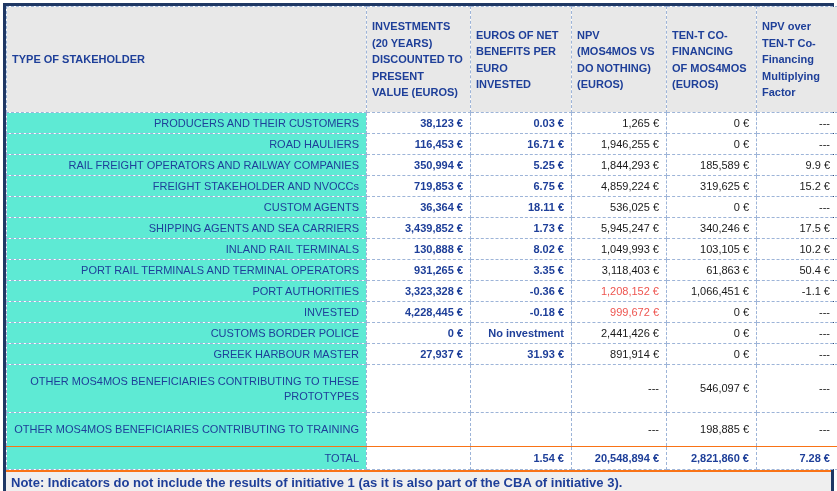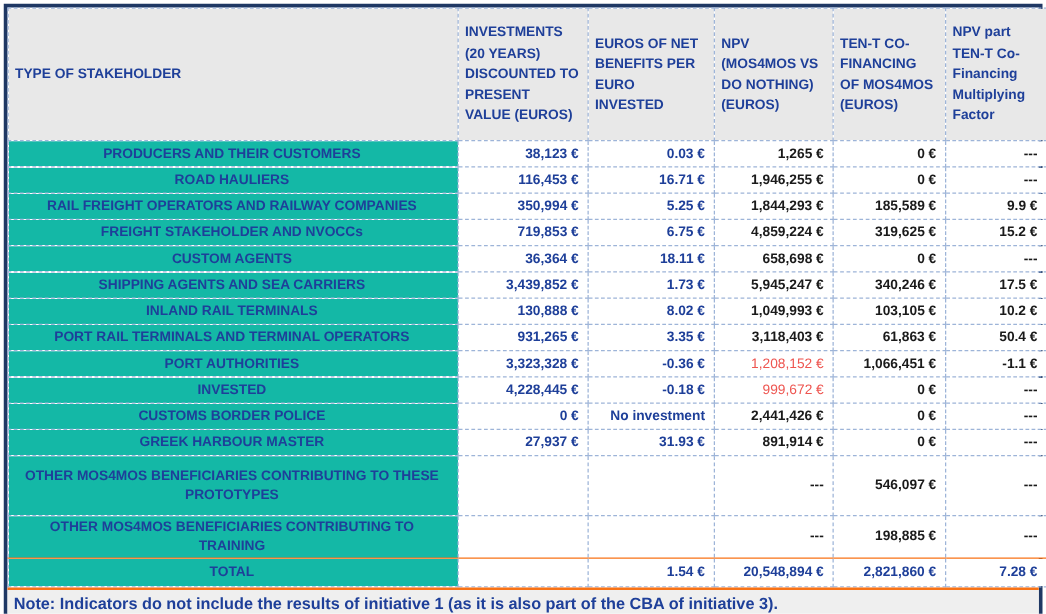--- a/index.html
+++ b/index.html
@@ -37,39 +37,39 @@
     color: #1E3F99;
     font-weight: bold;
     text-align: left;
     vertical-align: middle;
     line-height: 1.5;
   }
   tbody tr { height: 21px; }
   tbody tr:nth-child(13) { height: 48px; }
   tbody tr:nth-child(14) { height: 34px; margin-top: 47px; }
   .lbl {
-    background: #14b8a6;
-    color: #1E3F99;
-    font-weight: bold;
-    text-align: center;
+    background: #5eead4;
+    color: #1E3F99;
+    font-weight: normal;
+    text-align: right;
     vertical-align: middle;
   }
   .val {
     background: #ffffff;
     text-align: right;
     vertical-align: middle;
     white-space: nowrap;
   }
   .v-strong {
     color: #1E3F99;
     font-weight: bold;
   }
   .v-plain {
     color: #1A1A1A;
-    font-weight: bold;
+    font-weight: normal;
   }
   .v-red {
     color: #EE5550;
     font-weight: normal;
   }
   tfoot td {
     border-top: 1px solid #f97316;
     background: #E8E8E8;
     height: 23px;
   }
@@ -95,21 +95,21 @@
       <col style="width:90px">
       <col style="width:81px">
     </colgroup>
     <thead>
       <tr>
         <th>TYPE OF STAKEHOLDER</th>
         <th>INVESTMENTS (20 YEARS) DISCOUNTED TO PRESENT VALUE (EUROS)</th>
         <th>EUROS OF NET BENEFITS PER EURO INVESTED</th>
         <th>NPV (MOS4MOS VS DO NOTHING) (EUROS)</th>
         <th>TEN-T CO-FINANCING OF MOS4MOS (EUROS)</th>
-        <th>NPV part TEN-T Co-Financing Multiplying Factor</th>
+        <th>NPV over TEN-T Co-Financing Multiplying Factor</th>
       </tr>
     </thead>
     <tbody>
         <tr>
     <td class="lbl">PRODUCERS AND THEIR CUSTOMERS</td>
     <td class="val v-strong">38,123 €</td>
     <td class="val v-strong">0.03 €</td>
     <td class="val v-plain">1,265 €</td>
     <td class="val v-plain">0 €</td>
     <td class="val v-plain">---</td>
@@ -135,21 +135,21 @@
     <td class="val v-strong">719,853 €</td>
     <td class="val v-strong">6.75 €</td>
     <td class="val v-plain">4,859,224 €</td>
     <td class="val v-plain">319,625 €</td>
     <td class="val v-plain">15.2 €</td>
   </tr>
         <tr>
     <td class="lbl">CUSTOM AGENTS</td>
     <td class="val v-strong">36,364 €</td>
     <td class="val v-strong">18.11 €</td>
-    <td class="val v-plain">658,698 €</td>
+    <td class="val v-plain">536,025 €</td>
     <td class="val v-plain">0 €</td>
     <td class="val v-plain">---</td>
   </tr>
         <tr>
     <td class="lbl">SHIPPING AGENTS AND SEA CARRIERS</td>
     <td class="val v-strong">3,439,852 €</td>
     <td class="val v-strong">1.73 €</td>
     <td class="val v-plain">5,945,247 €</td>
     <td class="val v-plain">340,246 €</td>
     <td class="val v-plain">17.5 €</td>

